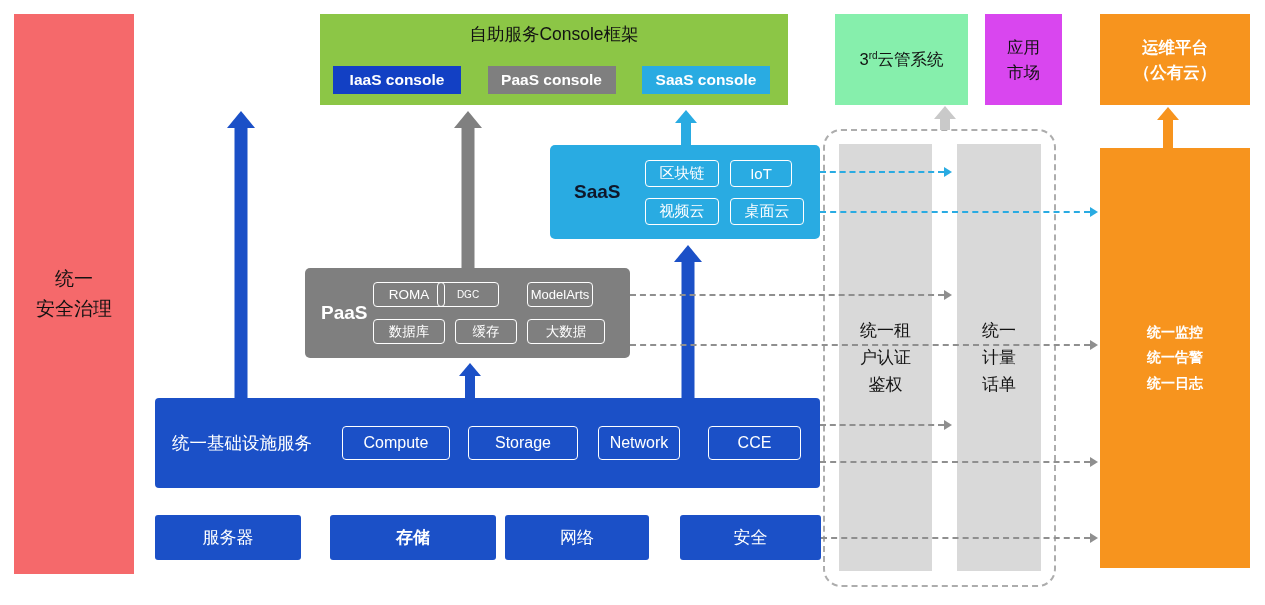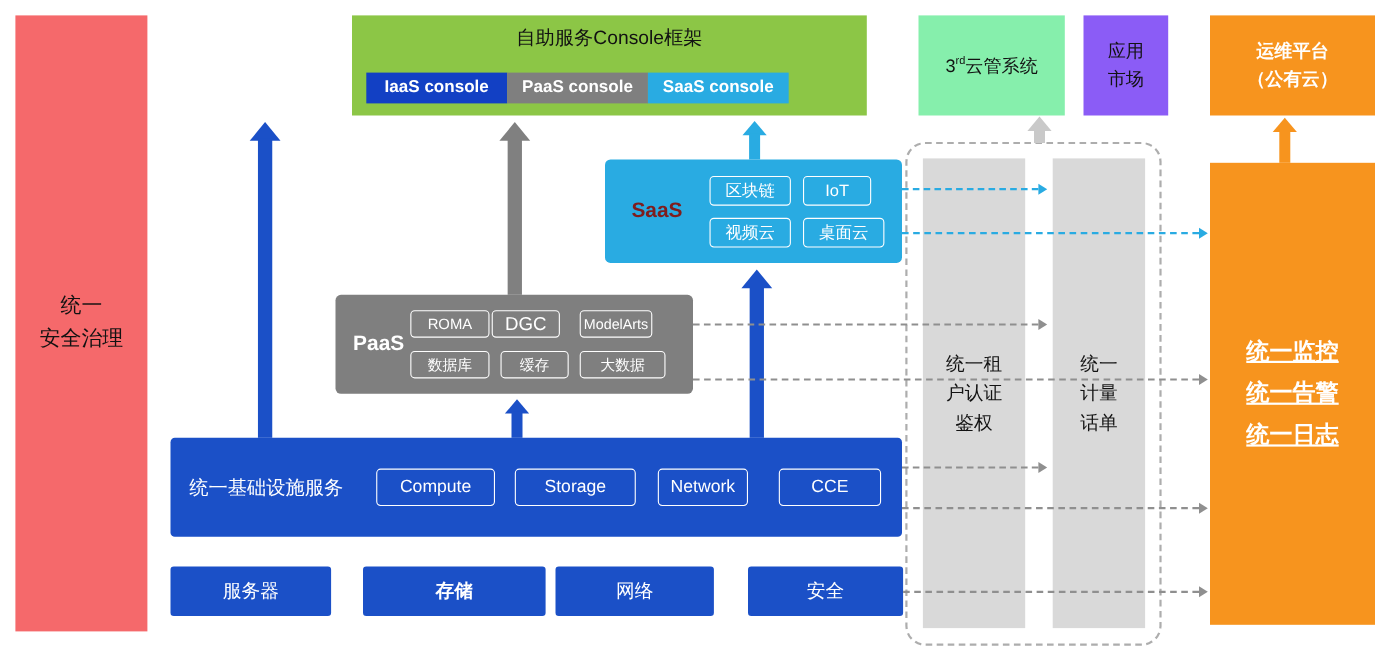--- a/index.html
+++ b/index.html
@@ -10,47 +10,47 @@
          text-align:center; white-space:pre-line; }
 
   
   #security { left:14px; top:14px; width:120px; height:560px; background:#F5696B;
               color:#121212; font-size:19px; line-height:1.6; }
 
   
   #api { left:155px; top:14px; width:150px; height:91px; background:#DFEEDB; color:#121212; font-size:18px; }
   #console { left:320px; top:14px; width:468px; height:91px; background:#8CC646; }
   #console .title { position:absolute; top:8px; left:0; right:0; text-align:center; font-size:17.5px; color:#121212; }
-  #console .row { position:absolute; left:13px; right:18px; bottom:11px; display:flex; }
+  #console .row { position:absolute; left:13px; right:18px; bottom:11px; display:flex; justify-content:space-between; }
   .cchip { width:128px; height:28px; display:flex; align-items:center; justify-content:center;
            color:#fff; font-size:15.5px; font-weight:bold; }
   #chip-iaas { background:#1240C4; }
   #chip-paas { background:#7F7F7F; }
   #chip-saas { background:#29ABE2; }
   #third  { left:835px; top:14px; width:133px; height:91px; background:#86efac; color:#121212; font-size:16.5px; }
   #third sup { font-size:10px; }
-  #market { left:985px; top:14px; width:77px; height:91px; background:#8b5cf6; color:#121212; font-size:16.5px; line-height:1.5; }
+  #market { left:985px; top:14px; width:77px; height:91px; background:#d946ef; color:#121212; font-size:16.5px; line-height:1.5; }
   #ops    { left:1100px; top:14px; width:150px; height:91px; background:#F7941E; color:#fff;
             font-size:16.5px; font-weight:bold; line-height:1.5; }
 
   
   #saas { left:550px; top:145px; width:270px; height:94px; background:#29ABE2; border-radius:5px; position:absolute; }
-  #saas .lbl { position:absolute; left:24px; top:50%; transform:translateY(-50%); color:#7f1d1d; font-size:19px; font-weight:bold; }
+  #saas .lbl { position:absolute; left:24px; top:50%; transform:translateY(-50%); color:#0f172a; font-size:19px; font-weight:bold; }
   .wchip { position:absolute; display:flex; align-items:center; justify-content:center;
            border:1.5px solid #fff; border-radius:4px; color:#fff; }
   #saas-chip-0 { left:95px;  top:15px; width:74px; height:27px; font-size:15px; }
   #saas-chip-1 { left:180px; top:15px; width:62px; height:27px; font-size:15px; }
   #saas-chip-2 { left:95px;  top:53px; width:74px; height:27px; font-size:15px; }
   #saas-chip-3 { left:180px; top:53px; width:74px; height:27px; font-size:15px; }
 
   
   #paas { left:305px; top:268px; width:325px; height:90px; background:#7F7F7F; border-radius:5px; position:absolute; }
   #paas .lbl { position:absolute; left:16px; top:50%; transform:translateY(-50%); color:#fff; font-size:19px; font-weight:bold; }
   #paas-chip-0 { left:68px;  top:14px; width:72px; height:25px; font-size:13.5px; }
-  #paas-chip-1 { left:142px; top:14px; width:62px; height:25px; font-size:17px; }
+  #paas-chip-1 { left:132px; top:14px; width:62px; height:25px; font-size:10px; }
   #paas-chip-2 { left:222px; top:14px; width:66px; height:25px; font-size:13px; }
   #paas-chip-3 { left:68px;  top:51px; width:72px; height:25px; font-size:13.5px; }
   #paas-chip-4 { left:150px; top:51px; width:62px; height:25px; font-size:13.5px; }
   #paas-chip-5 { left:222px; top:51px; width:78px; height:25px; font-size:13.5px; }
 
   
   #infra { left:155px; top:398px; width:665px; height:90px; background:#1B50C7; border-radius:4px; position:absolute; }
   #infra .lbl { position:absolute; left:17px; top:50%; transform:translateY(-50%); color:#fff; font-size:17.5px; }
   #infra-chip-0 { left:187px; top:28px; width:108px; height:34px; font-size:16px; }
   #infra-chip-1 { left:313px; top:28px; width:110px; height:34px; font-size:16px; }
@@ -65,21 +65,21 @@
   #hw-3 { left:680px; top:515px; width:141px; height:45px;text-align:center; }
 
   
   #dashedc { position:absolute; left:823px; top:129px; width:233px; height:458px;
              border:2px dashed #ADADAD; border-radius:18px; z-index:1; }
   #auth    { left:839px; top:144px; width:93px; height:427px; background:#D9D9D9;
              color:#121212; font-size:17px; line-height:1.6; z-index:2; }
   #billing { left:957px; top:144px; width:84px; height:427px; background:#D9D9D9;
              color:#121212; font-size:17px; line-height:1.6; z-index:2; }
   #monitor { left:1100px; top:148px; width:150px; height:420px; background:#F7941E;
-             color:#fff; font-size:21px; font-weight:bold; line-height:1.8;text-decoration:underline; }
+             color:#fff; font-size:14px; font-weight:bold; line-height:1.8; }
 
   
   .arrow { position:absolute; z-index:4; }
   .arrow .head { position:absolute; top:0; left:50%; transform:translateX(-50%); width:0; height:0; }
   .arrow .shaft { position:absolute; bottom:0; left:50%; transform:translateX(-50%); background:currentColor; }
   .arrow.big .head  { border-left:14px solid transparent; border-right:14px solid transparent; border-bottom:17px solid currentColor; }
   .arrow.big .shaft { top:15px; width:13px; }
   .arrow.small .head  { border-left:11px solid transparent; border-right:11px solid transparent; border-bottom:13px solid currentColor; }
   .arrow.small .shaft { top:11px; width:10px; }
   #arr-infra-api  { left:227px;  top:111px; width:28px; height:287px; color:#1B50C7; }

